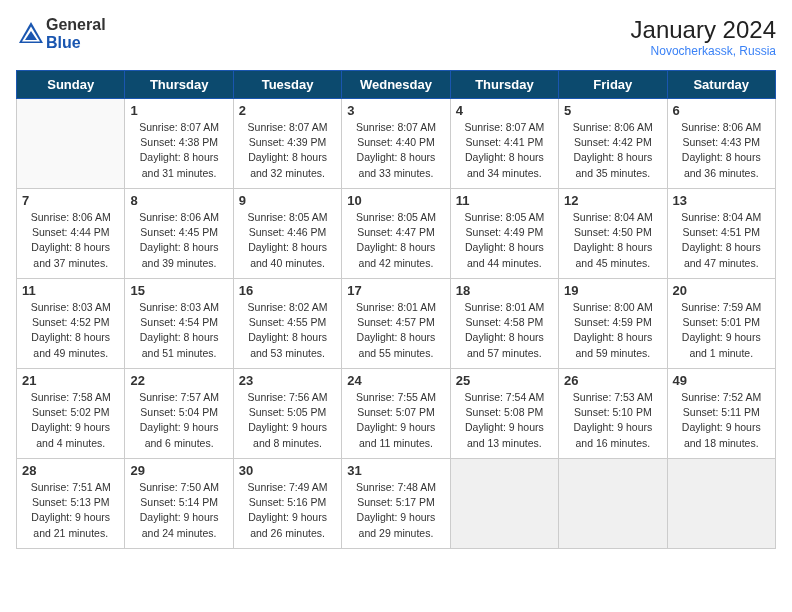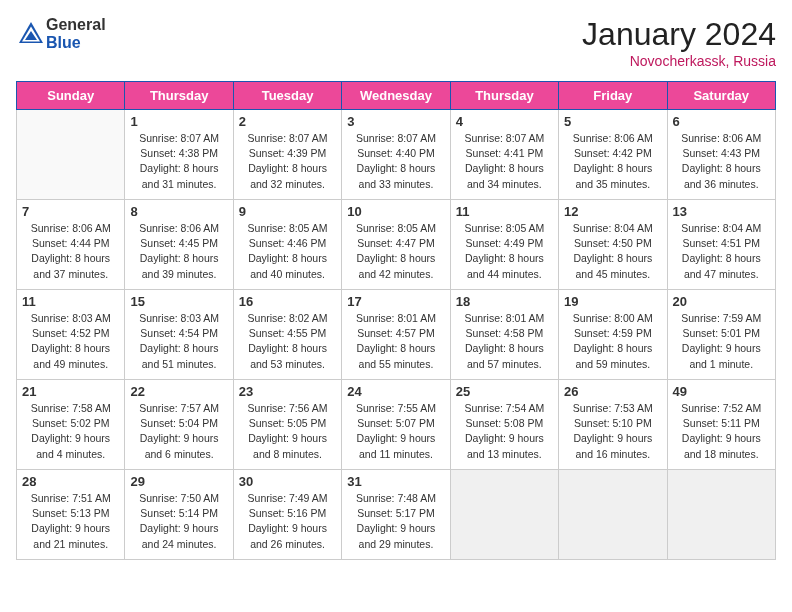--- a/index.html
+++ b/index.html
@@ -36,35 +36,35 @@
       color: #1a56b0;
     }
     .logo-icon {
       width: 30px;
       height: 30px;
     }
     .title-area {
       text-align: right;
     }
     .month-title {
-      font-size: 32px;
+      font-size: 24px;
       font-weight: normal;
       color: #222;
     }
     .location-title {
-      font-size: 14px;
-      color: #be185d;
+      font-size: 12px;
+      color: #3b82f6;
     }
     table {
       width: 100%;
       border-collapse: collapse;
       table-layout: fixed;
     }
     th {
-      background-color: #ec4899;
+      background-color: #0c4a6e;
       color: #fff;
       font-size: 13px;
       font-weight: bold;
       padding: 6px 12px;
       text-align: center;
       border: 1px solid #1a56b0;
     }
     td {
       border: 1px solid #ccc;
       vertical-align: top;

